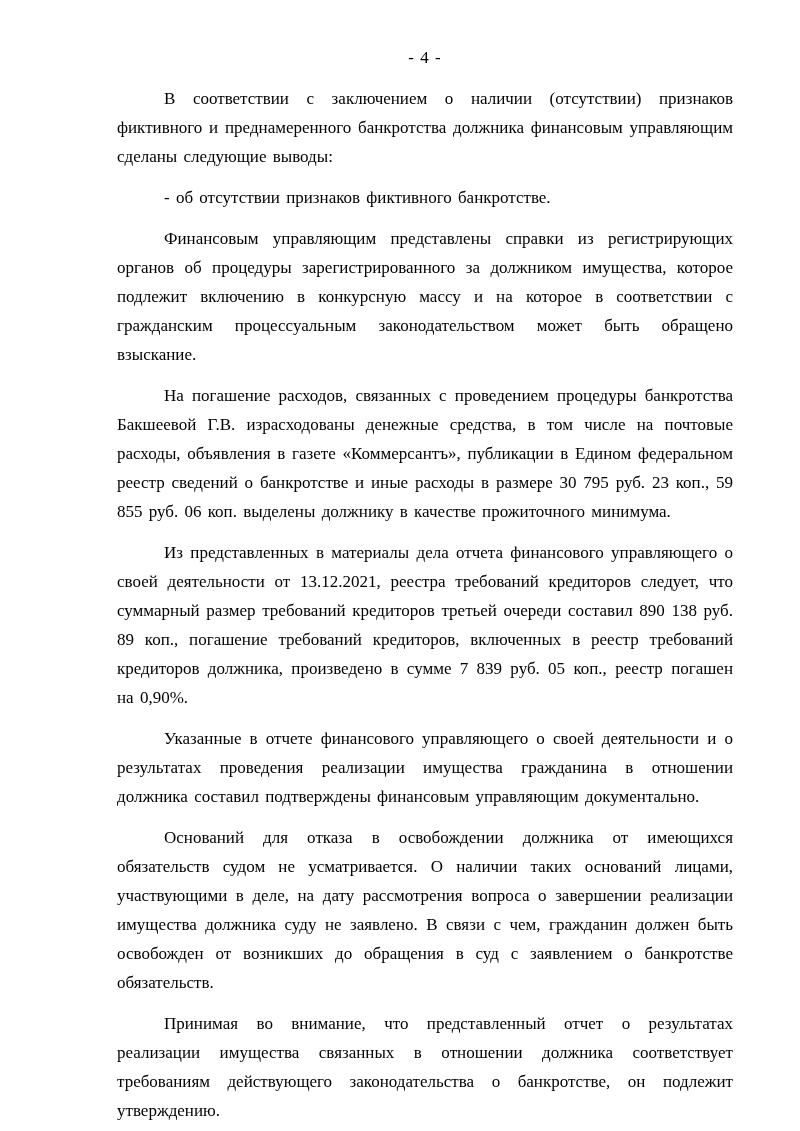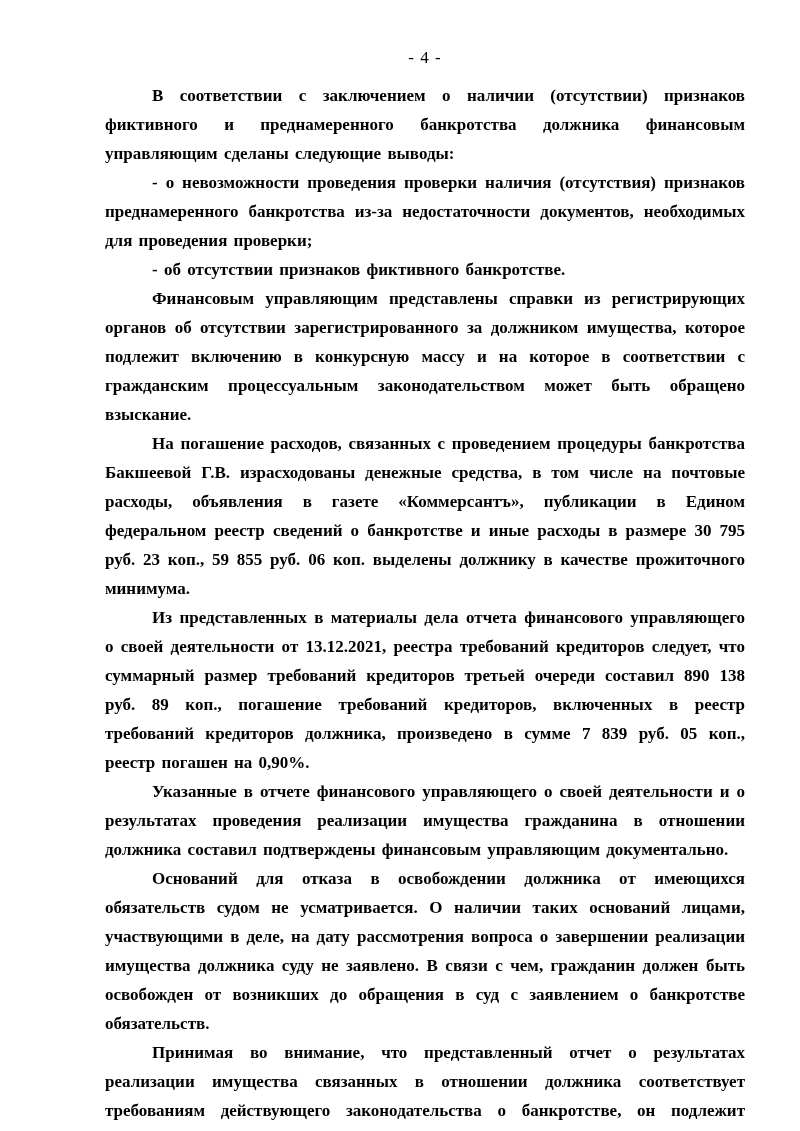--- a/index.html
+++ b/index.html
@@ -23,39 +23,37 @@
     width: 640px;
   }
   .page-number {
     text-align: center;
     font-size: 17px;
     line-height: 29px;
     margin: 0 0 9px 0;
     letter-spacing: 1px;
   }
   .doc-paragraph {
-    margin: 0;
+    margin: 12px;
     font-size: 17px;
     line-height: 29px;
     text-align: justify;
     text-indent: 47px;
     word-spacing: 2px;
-    font-weight: bold;
   }
 </style>
 </head>
 <body>
 
 <div class="doc-page">
   <div class="doc-content">
     <div class="page-number">- 4 -</div>
 
     <p class="doc-paragraph">В соответствии с заключением о наличии (отсутствии) признаков фиктивного и преднамеренного банкротства должника финансовым управляющим сделаны следующие выводы:</p>
-    <p class="doc-paragraph">- о невозможности проведения проверки наличия (отсутствия) признаков преднамеренного банкротства из-за недостаточности документов, необходимых для проведения проверки;</p>
     <p class="doc-paragraph">- об отсутствии признаков фиктивного банкротстве.</p>
-    <p class="doc-paragraph">Финансовым управляющим представлены справки из регистрирующих органов об отсутствии зарегистрированного за должником имущества, которое подлежит включению в конкурсную массу и на которое в соответствии с гражданским процессуальным законодательством может быть обращено взыскание.</p>
+    <p class="doc-paragraph">Финансовым управляющим представлены справки из регистрирующих органов об процедуры зарегистрированного за должником имущества, которое подлежит включению в конкурсную массу и на которое в соответствии с гражданским процессуальным законодательством может быть обращено взыскание.</p>
     <p class="doc-paragraph">На погашение расходов, связанных с проведением процедуры банкротства Бакшеевой Г.В. израсходованы денежные средства, в том числе на почтовые расходы, объявления в газете «Коммерсантъ», публикации в Едином федеральном реестр сведений о банкротстве и  иные расходы в размере 30 795 руб. 23 коп., 59 855 руб. 06 коп. выделены должнику в качестве прожиточного минимума.</p>
     <p class="doc-paragraph">Из представленных в материалы дела отчета финансового управляющего о своей деятельности от 13.12.2021, реестра требований кредиторов следует, что суммарный размер требований кредиторов третьей очереди составил 890 138 руб. 89 коп., погашение требований кредиторов, включенных в реестр требований кредиторов должника, произведено в сумме 7 839 руб. 05 коп., реестр погашен на 0,90%.</p>
     <p class="doc-paragraph">Указанные в отчете финансового управляющего о своей деятельности и о результатах проведения реализации имущества гражданина в отношении должника составил подтверждены финансовым управляющим документально.</p>
     <p class="doc-paragraph">Оснований для отказа в освобождении должника от имеющихся обязательств судом не усматривается. О наличии таких оснований лицами, участвующими в деле, на дату рассмотрения вопроса о завершении реализации имущества должника суду не заявлено. В связи с чем, гражданин должен быть освобожден от возникших до обращения в суд с заявлением о банкротстве обязательств.</p>
     <p class="doc-paragraph">Принимая во внимание, что представленный отчет о результатах реализации имущества связанных в отношении должника соответствует требованиям действующего законодательства о банкротстве, он подлежит утверждению.</p>
   </div>
 </div>
 
 </body></html>

